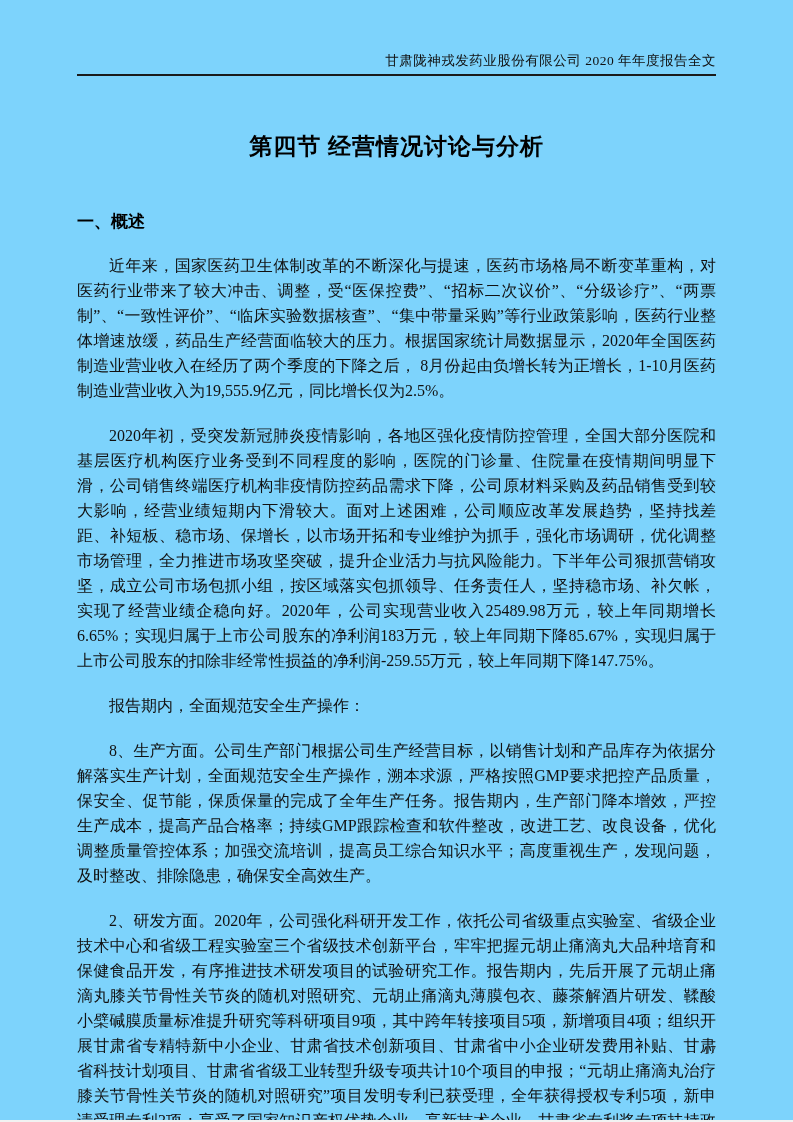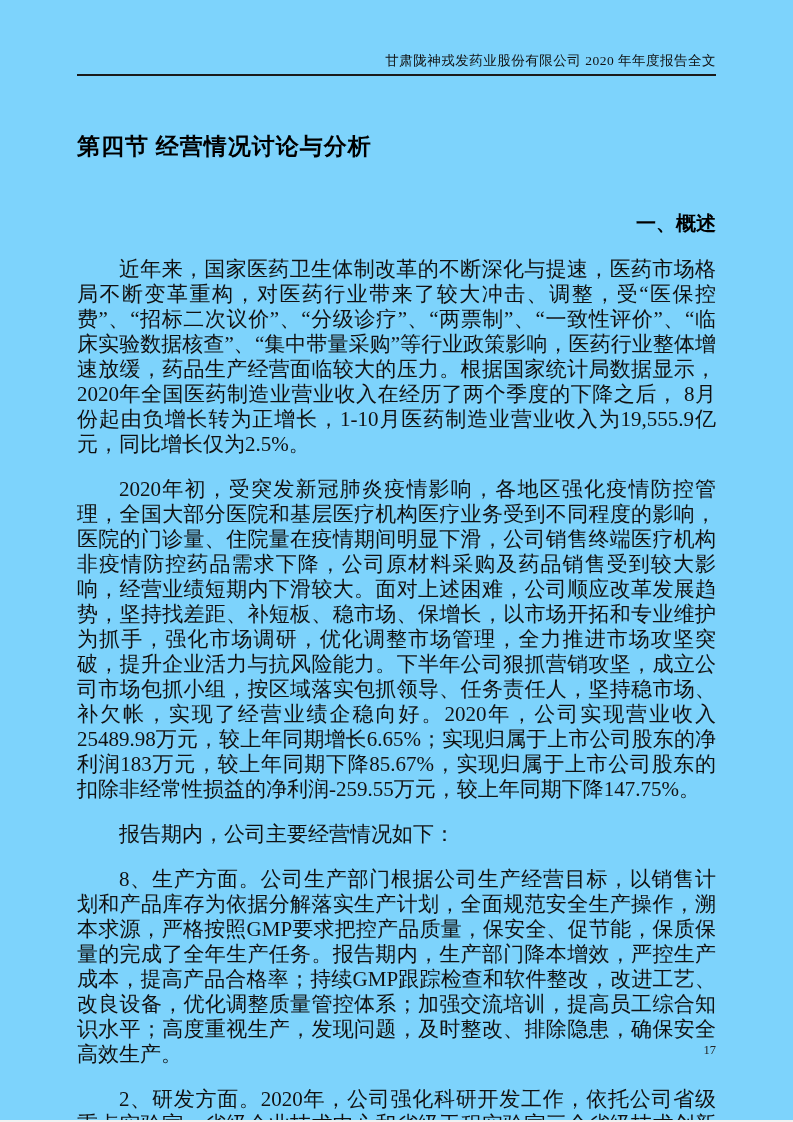--- a/index.html
+++ b/index.html
@@ -30,38 +30,37 @@
     color: #111;
   }
   .header-rule {
     margin-top: 4px;
     border: none;
     border-top: 2.5px solid #1a1a1a;
     height: 0;
   }
   .doc-title {
     margin-top: 55px;
-    text-align: left;
+    text-align: center;
     font-size: 23px;
     font-weight: bold;
     letter-spacing: 1px;
     color: #000;
   }
   .section-heading {
     margin-top: 48px;
-    font-size: 20px;
+    font-size: 17px;
     font-weight: bold;
     color: #000;
-    text-align: right;
   }
   .body-text {
     margin-top: 18px;
   }
   .body-text p {
-    font-size: 21px;
+    font-size: 16px;
     line-height: 25px;
     text-align: justify;
     text-indent: 2em;
     margin-bottom: 13px;
     color: #111;
     margin-top: 20px;
   }
   .page-number {
     position: absolute;
     right: 77px;
@@ -80,21 +79,21 @@
     <div class="doc-header">甘肃陇神戎发药业股份有限公司 2020 年年度报告全文</div>
     <hr class="header-rule">
 
     <h1 class="doc-title">第四节 经营情况讨论与分析</h1>
 
     <h2 class="section-heading">一、概述</h2>
 
     <div class="body-text">
       <p>近年来，国家医药卫生体制改革的不断深化与提速，医药市场格局不断变革重构，对医药行业带来了较大冲击、调整，受“医保控费”、“招标二次议价”、“分级诊疗”、“两票制”、“一致性评价”、“临床实验数据核查”、“集中带量采购”等行业政策影响，医药行业整体增速放缓，药品生产经营面临较大的压力。根据国家统计局数据显示，2020年全国医药制造业营业收入在经历了两个季度的下降之后， 8月份起由负增长转为正增长，1-10月医药制造业营业收入为19,555.9亿元，同比增长仅为2.5%。</p>
       <p>2020年初，受突发新冠肺炎疫情影响，各地区强化疫情防控管理，全国大部分医院和基层医疗机构医疗业务受到不同程度的影响，医院的门诊量、住院量在疫情期间明显下滑，公司销售终端医疗机构非疫情防控药品需求下降，公司原材料采购及药品销售受到较大影响，经营业绩短期内下滑较大。面对上述困难，公司顺应改革发展趋势，坚持找差距、补短板、稳市场、保增长，以市场开拓和专业维护为抓手，强化市场调研，优化调整市场管理，全力推进市场攻坚突破，提升企业活力与抗风险能力。下半年公司狠抓营销攻坚，成立公司市场包抓小组，按区域落实包抓领导、任务责任人，坚持稳市场、补欠帐，实现了经营业绩企稳向好。2020年，公司实现营业收入25489.98万元，较上年同期增长6.65%；实现归属于上市公司股东的净利润183万元，较上年同期下降85.67%，实现归属于上市公司股东的扣除非经常性损益的净利润-259.55万元，较上年同期下降147.75%。</p>
-      <p>报告期内，公司主要经营情况如下：</p>
+      <p>报告期内，全面规范安全生产操作：</p>
       <p>8、生产方面。公司生产部门根据公司生产经营目标，以销售计划和产品库存为依据分解落实生产计划，全面规范安全生产操作，溯本求源，严格按照GMP要求把控产品质量，保安全、促节能，保质保量的完成了全年生产任务。报告期内，生产部门降本增效，严控生产成本，提高产品合格率；持续GMP跟踪检查和软件整改，改进工艺、改良设备，优化调整质量管控体系；加强交流培训，提高员工综合知识水平；高度重视生产，发现问题，及时整改、排除隐患，确保安全高效生产。</p>
       <p>2、研发方面。2020年，公司强化科研开发工作，依托公司省级重点实验室、省级企业技术中心和省级工程实验室三个省级技术创新平台，牢牢把握元胡止痛滴丸大品种培育和保健食品开发，有序推进技术研发项目的试验研究工作。报告期内，先后开展了元胡止痛滴丸膝关节骨性关节炎的随机对照研究、元胡止痛滴丸薄膜包衣、藤茶解酒片研发、鞣酸小檗碱膜质量标准提升研究等科研项目9项，其中跨年转接项目5项，新增项目4项；组织开展甘肃省专精特新中小企业、甘肃省技术创新项目、甘肃省中小企业研发费用补贴、甘肃省科技计划项目、甘肃省省级工业转型升级专项共计10个项目的申报；“元胡止痛滴丸治疗膝关节骨性关节炎的随机对照研究”项目发明专利已获受理，全年获得授权专利5项，新申请受理专利3项；享受了国家知识产权优势企业、高新技术企业、甘肃省专利奖专项扶持政策，黄芪当归胶囊获得甘肃省专利奖二等奖；高新技术企业通过复审认定，完成省级企业技术中心和省级工程实验室复审考核材料的上报。</p>
 
     </div>
   </div>
 
   <div class="page-number">17</div>
 </div>
 
 </body></html>

